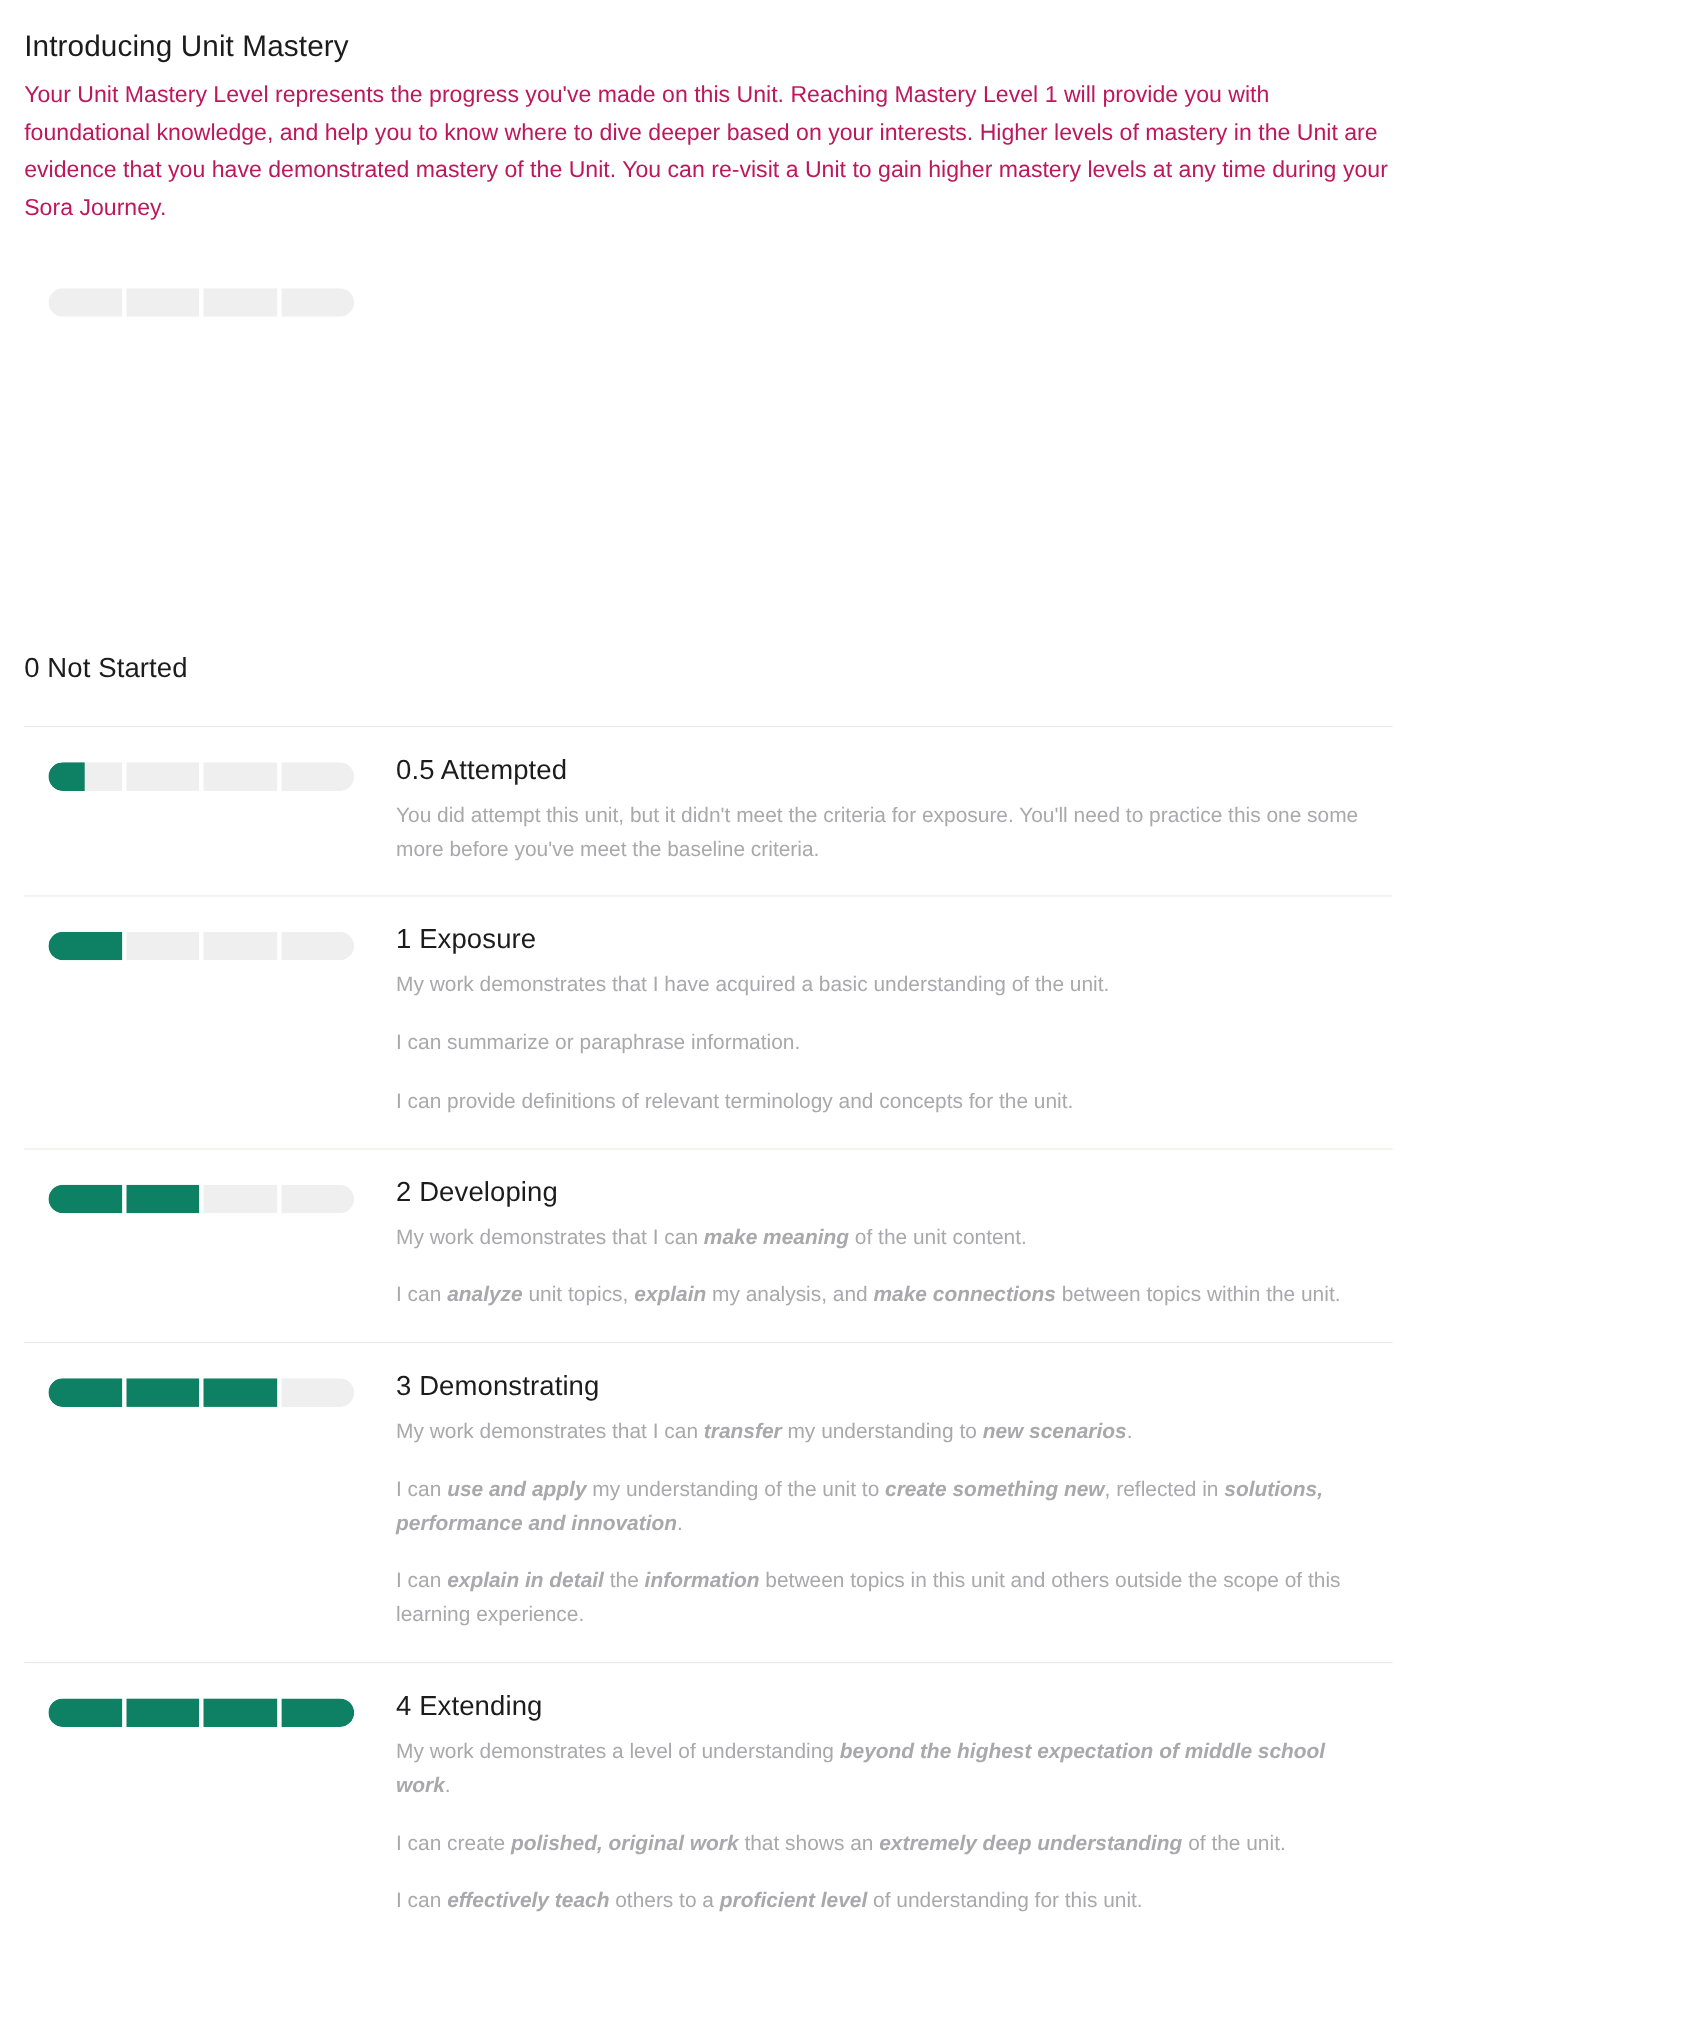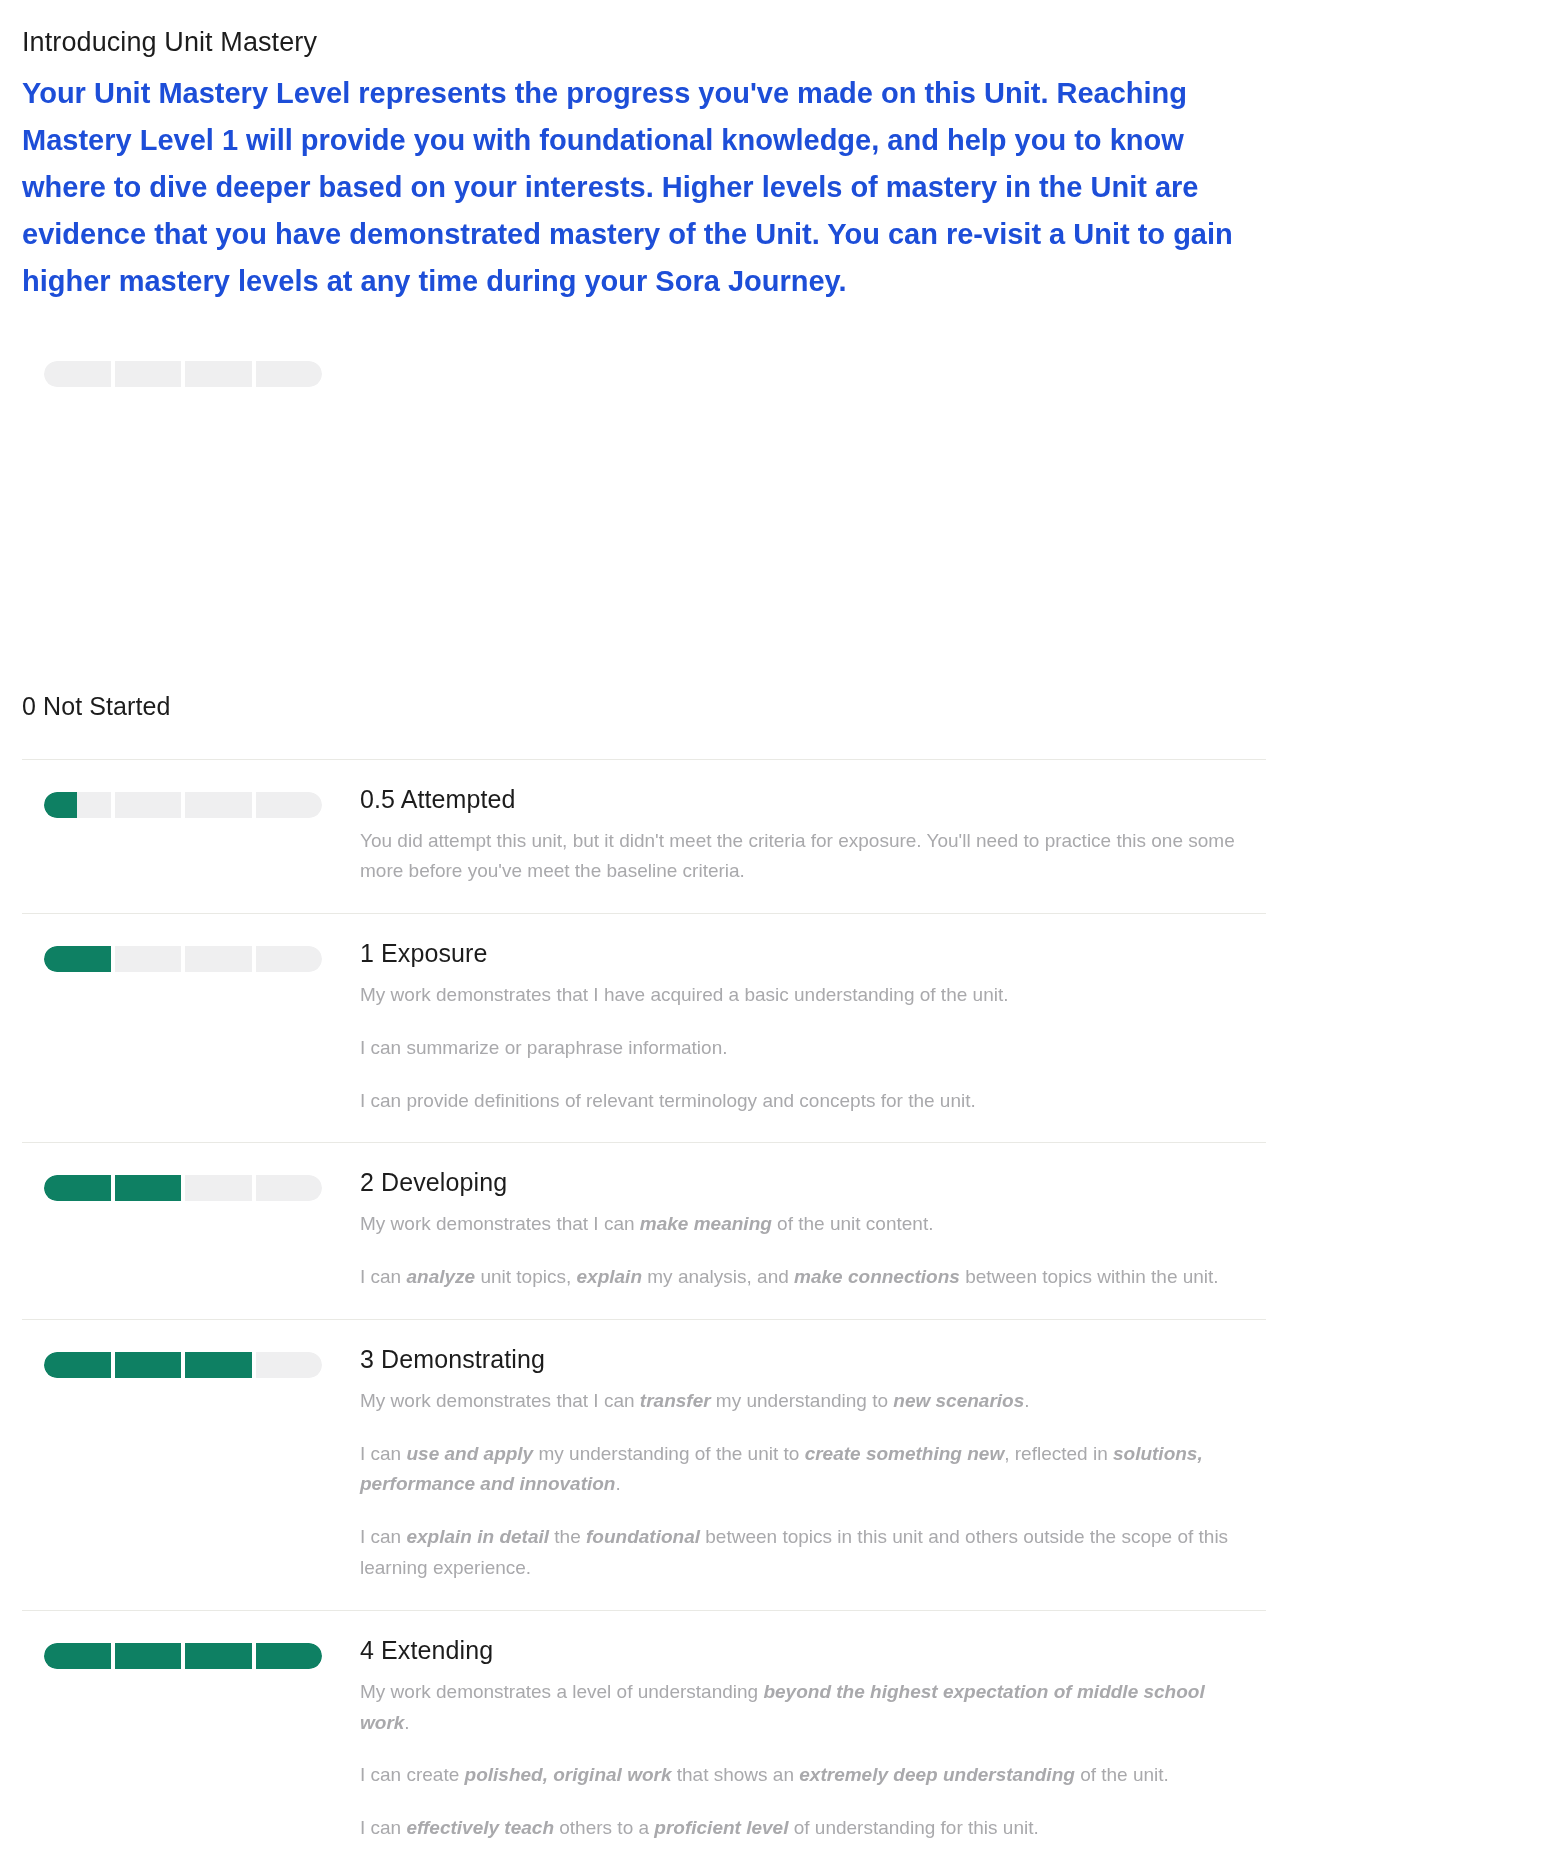--- a/index.html
+++ b/index.html
@@ -28,26 +28,26 @@
   }
   .intro-title {
     font-size: 27px;
     font-weight: 400;
     line-height: 1.25;
     color: #1c1c1c;
     margin: 0 0 10px 0;
     letter-spacing: .1px;
   }
   .intro-body {
-    font-size: 29px;
+    font-size: 21px;
     line-height: 1.62;
-    color: #1d4ed8;
+    color: #be185d;
     margin: 0;
     max-width: 1510px;
-    font-weight: 700;
+    font-weight: 400;
   }
 
   
   .levels {
     margin-top: 34px;
   }
   .level-row {
     display: flex;
     align-items: flex-start;
     padding: 24px 0 26px 0;
@@ -200,21 +200,21 @@
             <div class="seg full"></div>
             <div class="seg full"></div>
             <div class="seg full"></div>
             <div class="seg"></div>
           </div>
         </div>
         <div class="text-cell">
           <div class="level-title">3 Demonstrating</div>
           <p class="level-desc">My work demonstrates that I can <b>transfer</b> my understanding to <b>new scenarios</b>.</p>
           <p class="level-desc">I can <b>use and apply</b> my understanding of the unit to <b>create something new</b>, reflected in <b>solutions, performance and innovation</b>.</p>
-          <p class="level-desc">I can <b>explain in detail</b> the <b>foundational</b> between topics in this unit and others outside the scope of this learning experience.</p>
+          <p class="level-desc">I can <b>explain in detail</b> the <b>information</b> between topics in this unit and others outside the scope of this learning experience.</p>
         </div>
       </div>
       <div class="level-row">
         <div class="bar-cell">
           <div class="progress-bar">
             <div class="seg full"></div>
             <div class="seg full"></div>
             <div class="seg full"></div>
             <div class="seg full"></div>
           </div>

